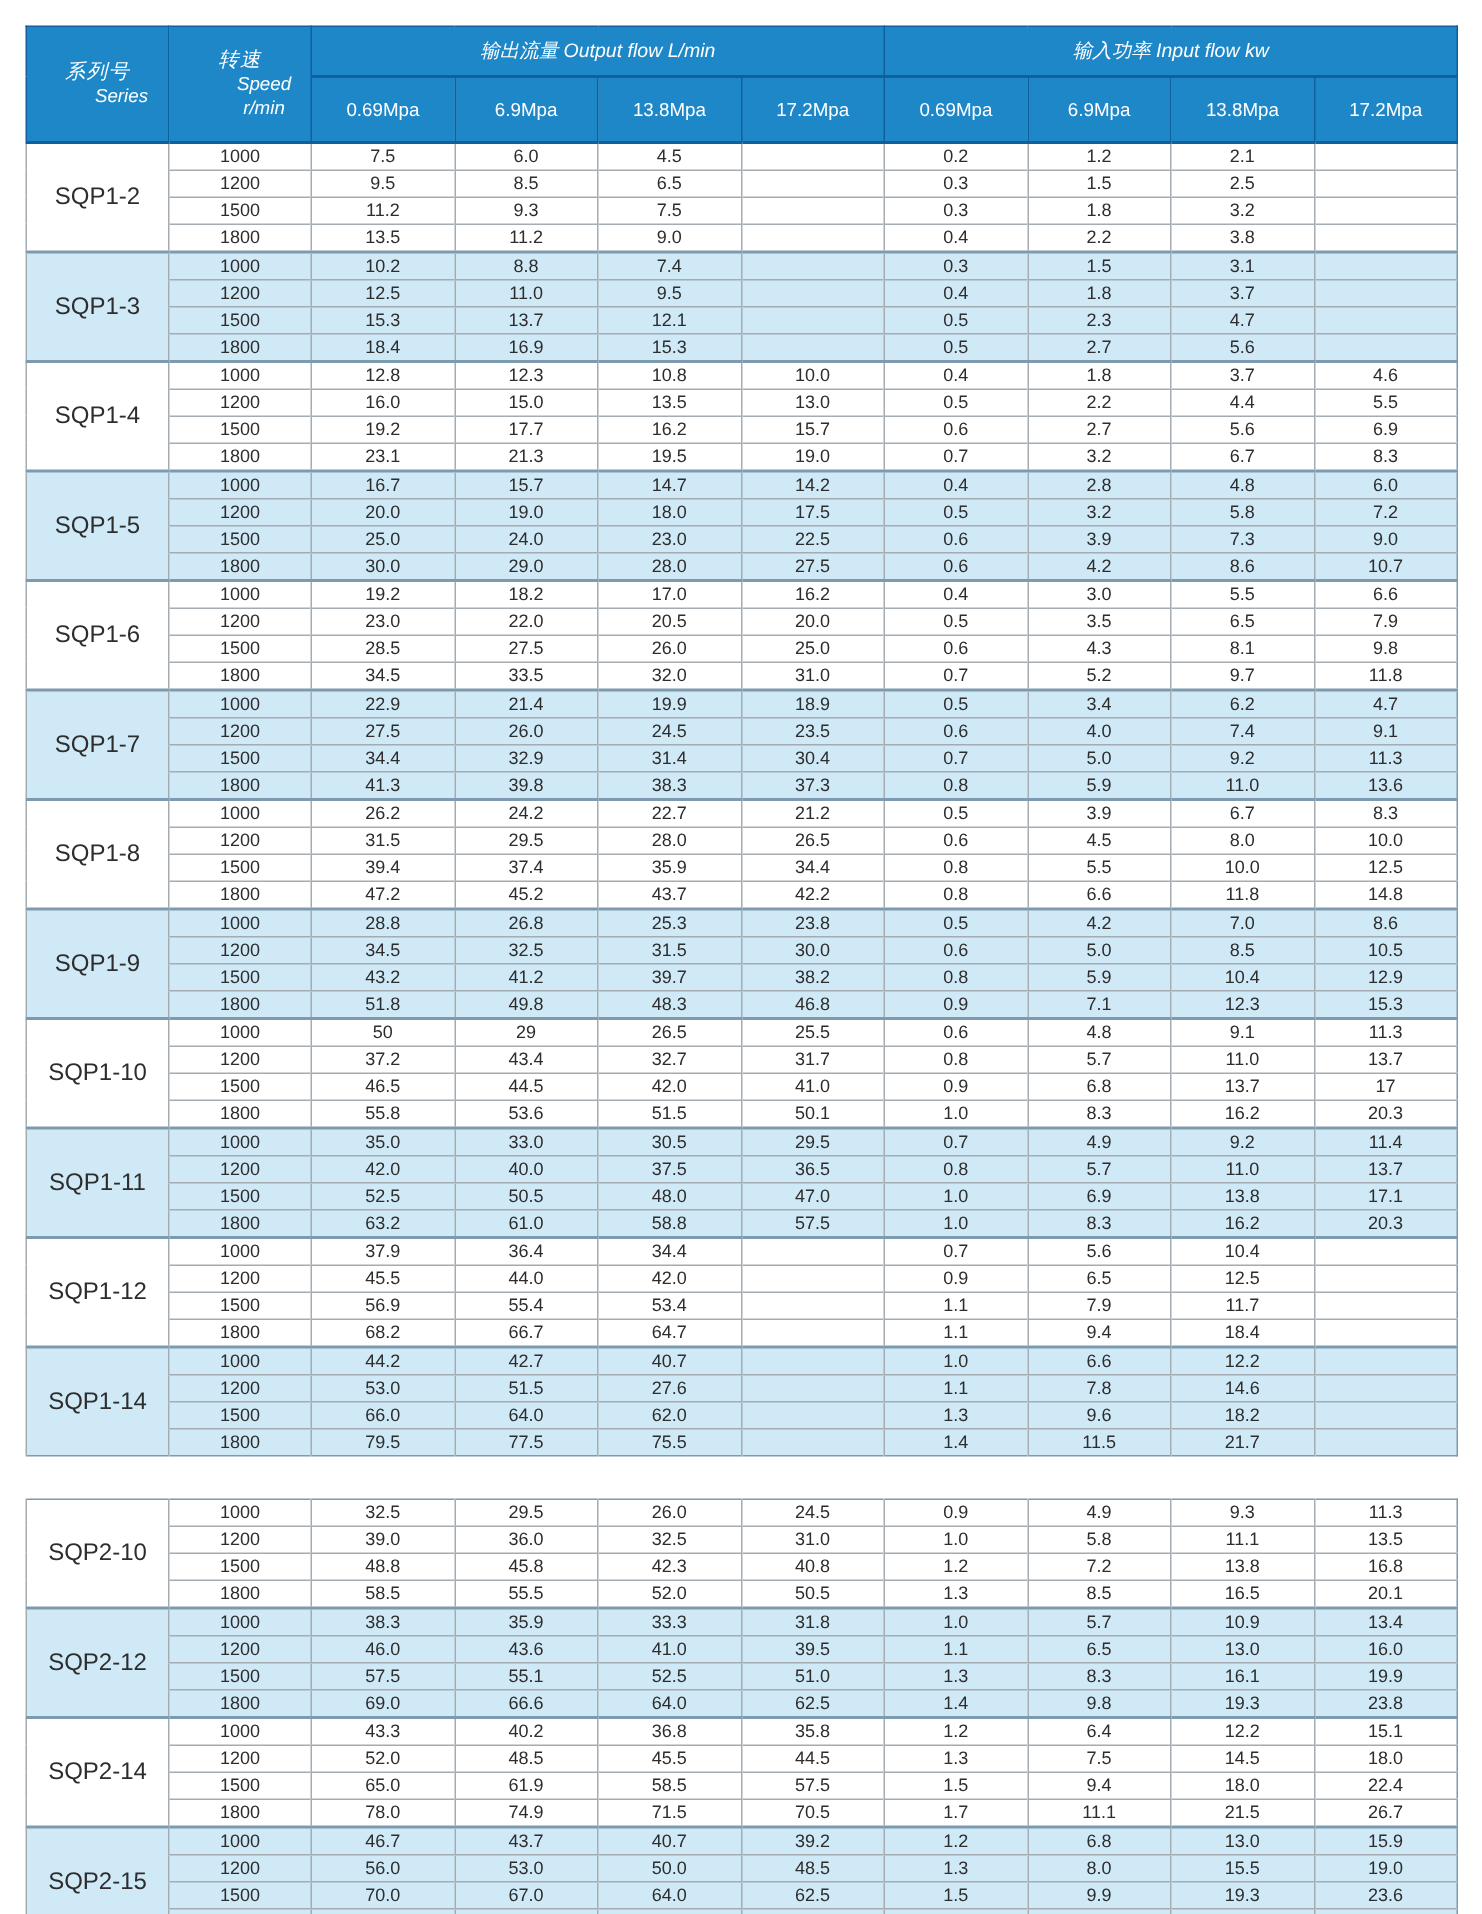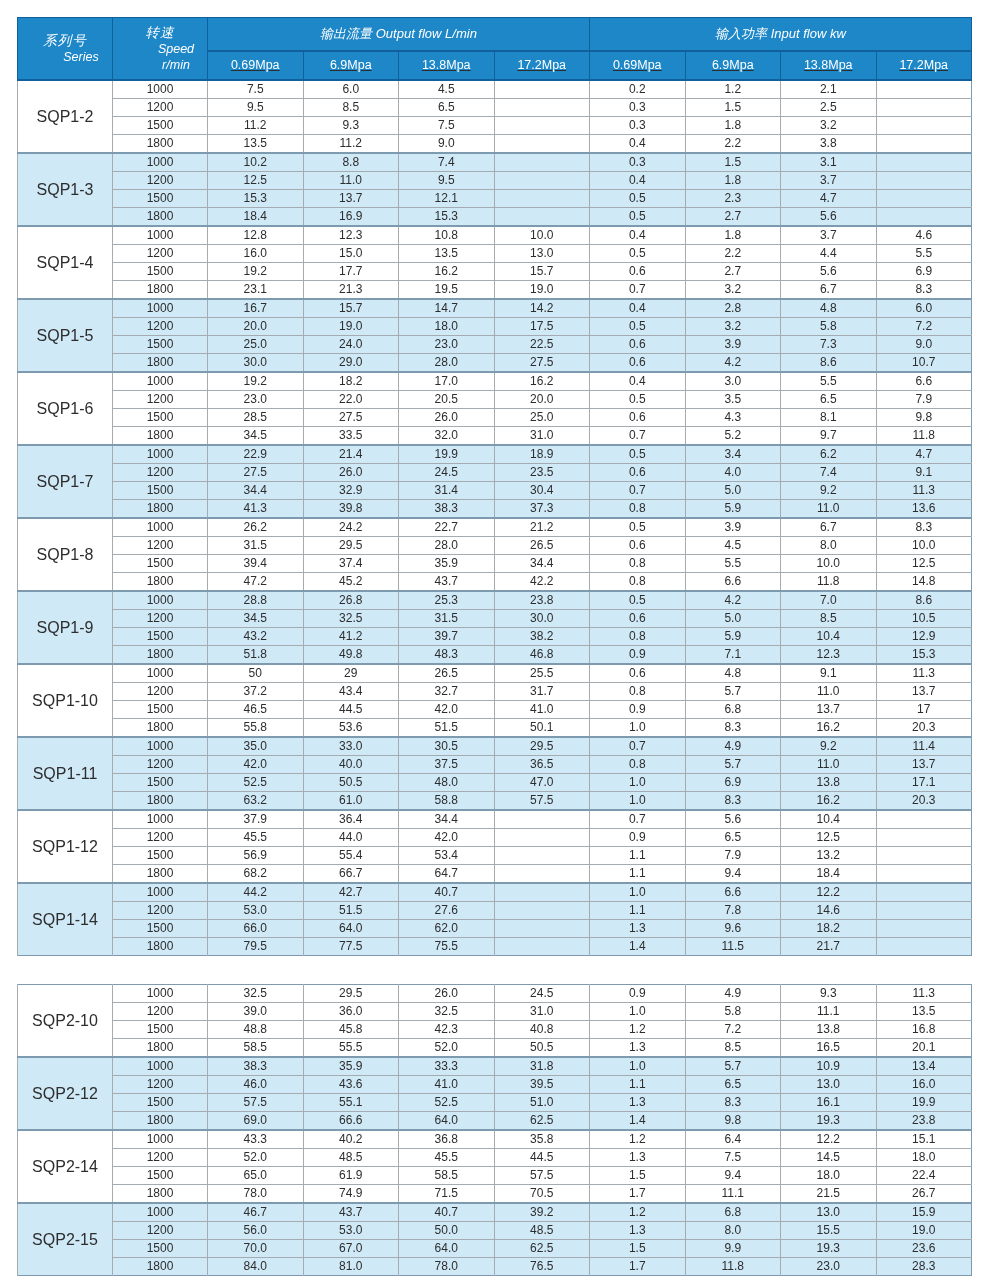--- a/index.html
+++ b/index.html
@@ -25,21 +25,21 @@
   }
   col.c-series{width:95px;}
   col.c-speed{width:95px;}
   
   thead th{
     background:var(--header-bg);color:var(--header-text);
     font-weight:normal;text-align:center;vertical-align:middle;
     border:1px solid var(--header-line);padding:0;
   }
   thead tr.h1{height:33px;font-style:italic;}
-  thead tr.h2{height:29px;text-decoration:underline;}
+  thead tr.h2{height:44px;}
   thead th .zh{display:block;font-size:13.5px;letter-spacing:1px;line-height:17px;}
   thead th .en{display:block;font-size:12.5px;line-height:16px;padding-left:32px;}
   thead th.grp{font-size:13px;}
   thead th.pr{font-size:12.5px;}
   thead th{border-bottom:2px solid var(--header-line);}
   
   tbody td{
     height:17px;padding:0;text-align:center;vertical-align:middle;
     font-size:12px;line-height:17px;
     border-left:1px solid var(--grid-line);
@@ -569,21 +569,21 @@
           <td></td>
         </tr>
         <tr>
           <td>1500</td>
           <td>56.9</td>
           <td>55.4</td>
           <td>53.4</td>
           <td></td>
           <td>1.1</td>
           <td>7.9</td>
-          <td>13.2</td>
+          <td>11.7</td>
           <td></td>
         </tr>
         <tr>
           <td>1800</td>
           <td>68.2</td>
           <td>66.7</td>
           <td>64.7</td>
           <td></td>
           <td>1.1</td>
           <td>9.4</td>

